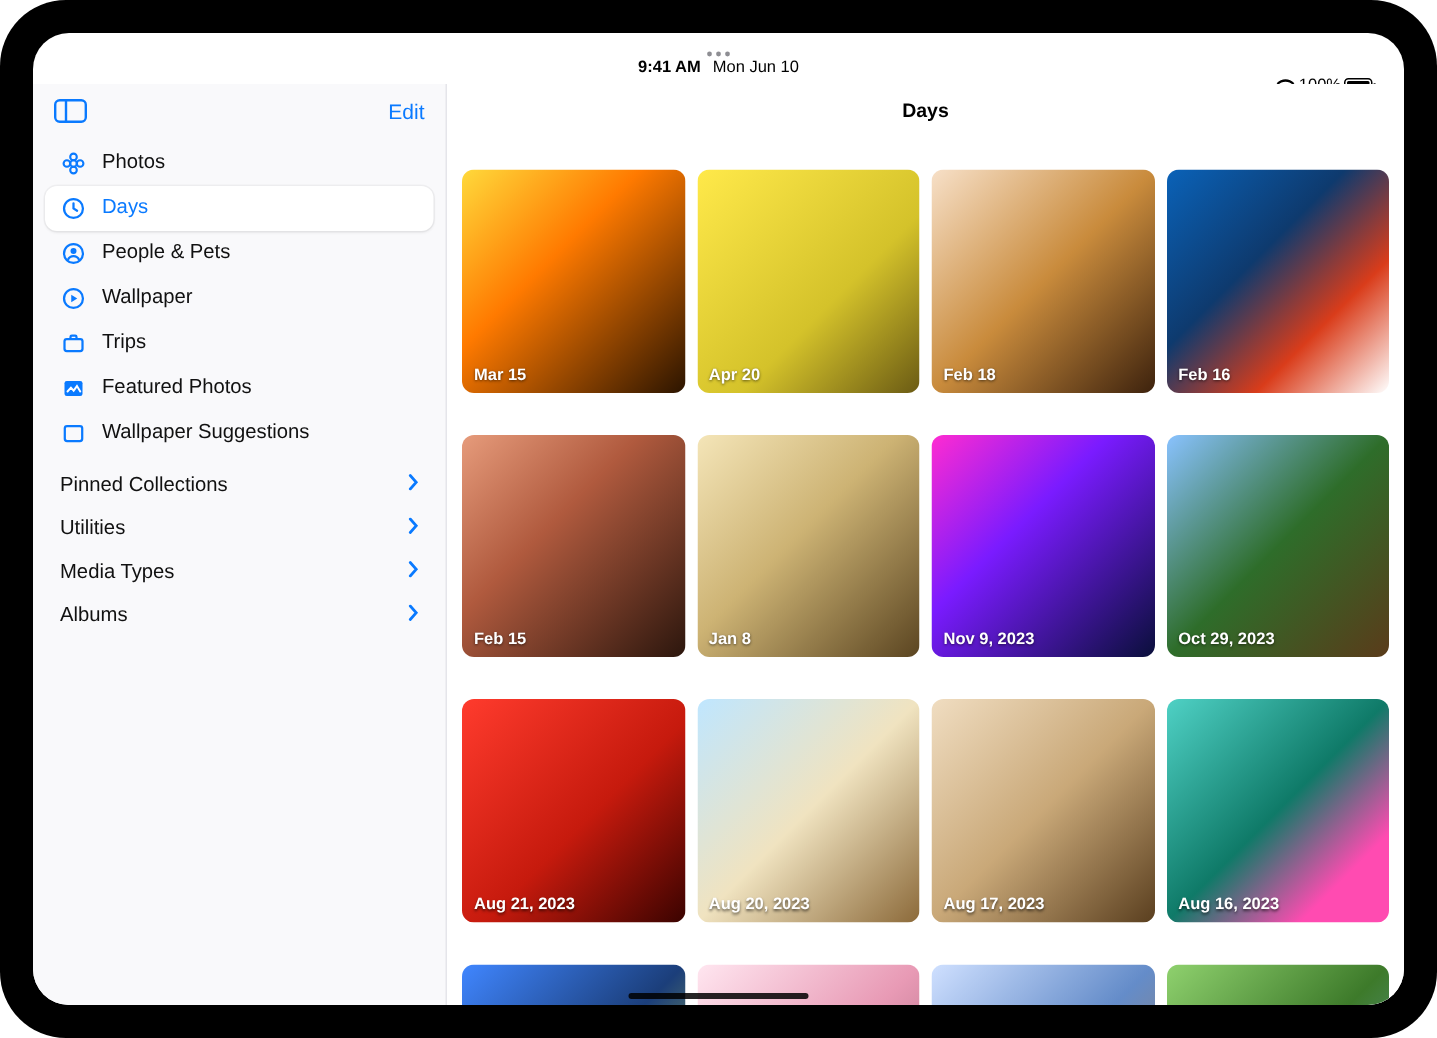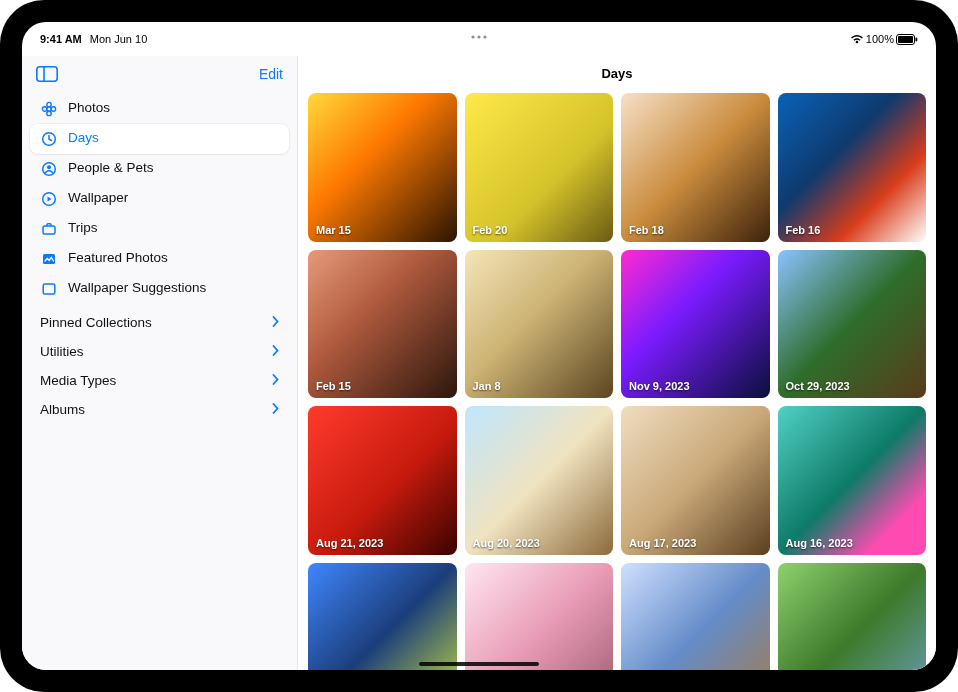--- a/index.html
+++ b/index.html
@@ -25,20 +25,21 @@
 
   
   .status-bar {
     height: 22px;
     display: flex;
     align-items: center;
     padding: 17px 18px;
     font-size: 11px;
     color: #000;
     flex-shrink: 0;
+    flex-direction: column;
   }
   .status-left { display: flex; gap: 8px; align-items: center; }
   .status-left .time { font-weight: 600; }
   .status-right { margin-left: auto; display: flex; gap: 2px; }
   .wifi-icon, .battery-icon { display: inline-flex; align-items: center; }
 
   
   .center-dots {
     position: absolute;
     left: 50%; top: 26px;
@@ -122,20 +123,21 @@
   .grid {
     display: grid;
     grid-template-columns: repeat(4, 1fr);
     gap: 8px;
   }
   .tile {
     position: relative;
     aspect-ratio: 1/1;
     border-radius: 8px;
     overflow: hidden;
+    margin-top: 20px;
   }
   .tile .bg {
     position: absolute; inset: 0;
   }
   .tile .label {
     position: absolute;
     left: 8px; bottom: 6px;
     color: #fff;
     font-size: 11px;
     font-weight: 600;
@@ -320,21 +322,21 @@
       <main class="content">
         <div class="content-header">Days</div>
         <div class="grid-wrap">
           <div class="grid" id="grid">
               <div class="tile art0">
                 <div class="bg"></div>
                 <div class="label">Mar 15</div>
               </div>
               <div class="tile art1">
                 <div class="bg"></div>
-                <div class="label">Feb 20</div>
+                <div class="label">Apr 20</div>
               </div>
               <div class="tile art2">
                 <div class="bg"></div>
                 <div class="label">Feb 18</div>
               </div>
               <div class="tile art3">
                 <div class="bg"></div>
                 <div class="label">Feb 16</div>
               </div>
               <div class="tile art4">

